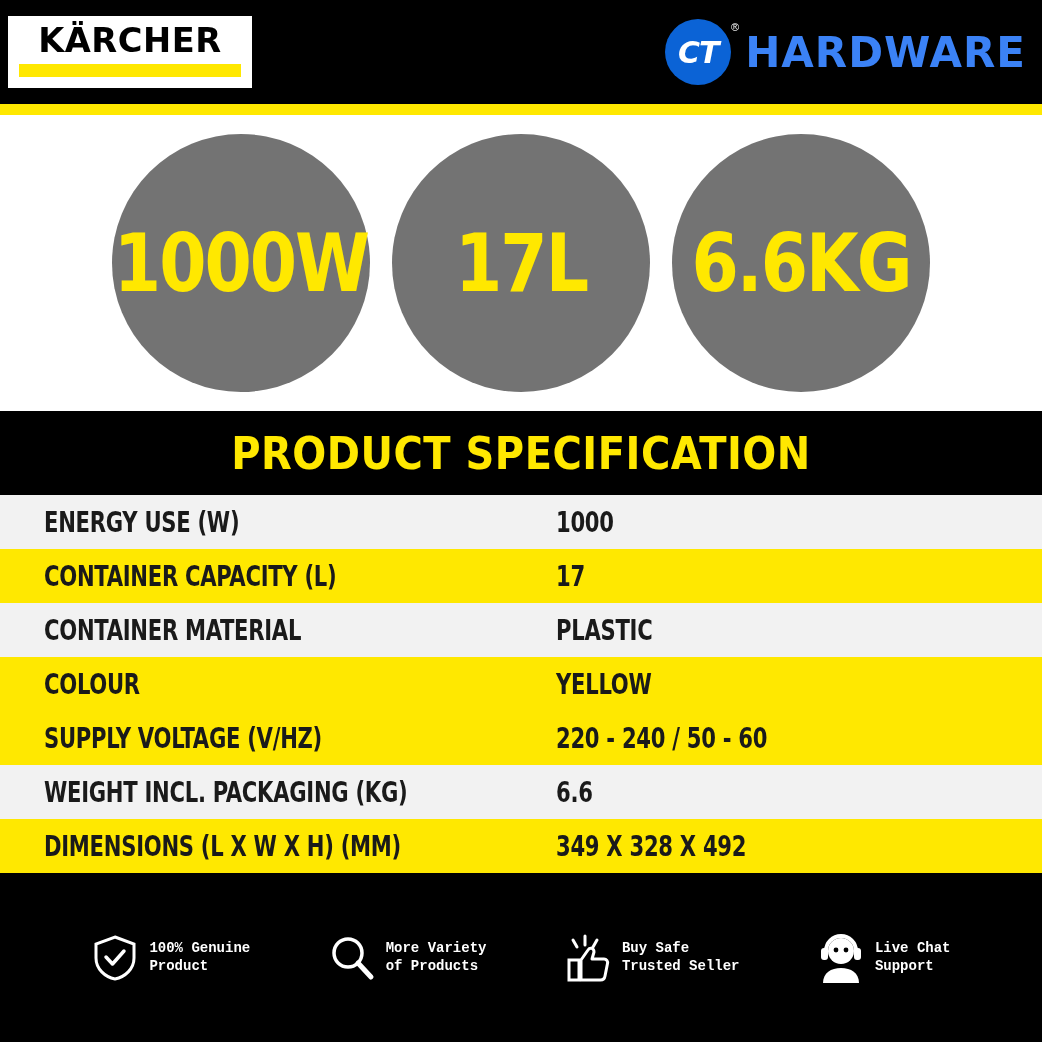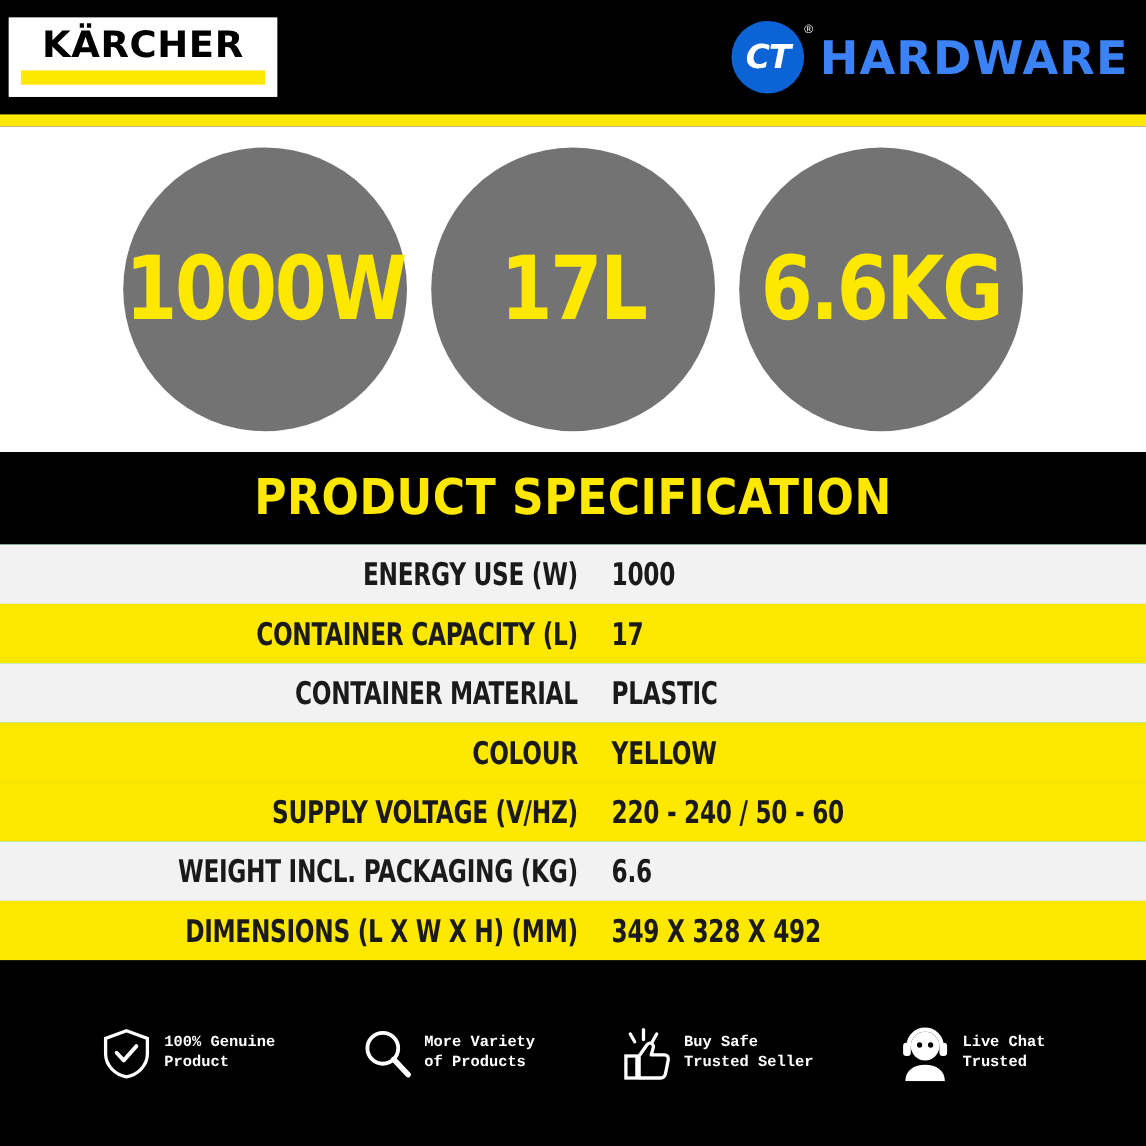--- a/index.html
+++ b/index.html
@@ -141,22 +141,21 @@
     font-size: 40px;
     letter-spacing: 0.5px;
     transform: scaleY(1.12);
   }
 
   
   .spec-table {
     flex: 0 0 auto;
     display: flex;
     flex-direction: column;
-    background: #22c55e;
-    text-align: right;
+    background: #8b5cf6;
   }
   .spec-row {
     display: flex;
     align-items: center;
     height: 54px;
     padding: 0 0 0 44px;
   }
   .spec-row.odd  { background: #f2f2f2; }
   .spec-row.even { background: #ffe800; }
   .spec-label, .spec-value {
@@ -312,17 +311,17 @@
           <circle cx="24" cy="18" r="13" fill="#ffffff"></circle>
           <path d="M9 18 a15 15 0 0 1 30 0" stroke="#ffffff" stroke-width="4" fill="none"></path>
           <rect x="4" y="15" width="7" height="12" rx="3" fill="#ffffff"></rect>
           <rect x="37" y="15" width="7" height="12" rx="3" fill="#ffffff"></rect>
           <circle cx="19" cy="17" r="2.4" fill="#000000"></circle>
           <circle cx="29" cy="17" r="2.4" fill="#000000"></circle>
           <path d="M6 50 C6 40 14 35 24 35 C34 35 42 40 42 50 Z" fill="#ffffff"></path>
         </svg>
       </div>
       <div class="foot-text">Live Chat
-Trusted</div>
+Support</div>
     </div>
 
   </div>
 </div>
 
 </body></html>

